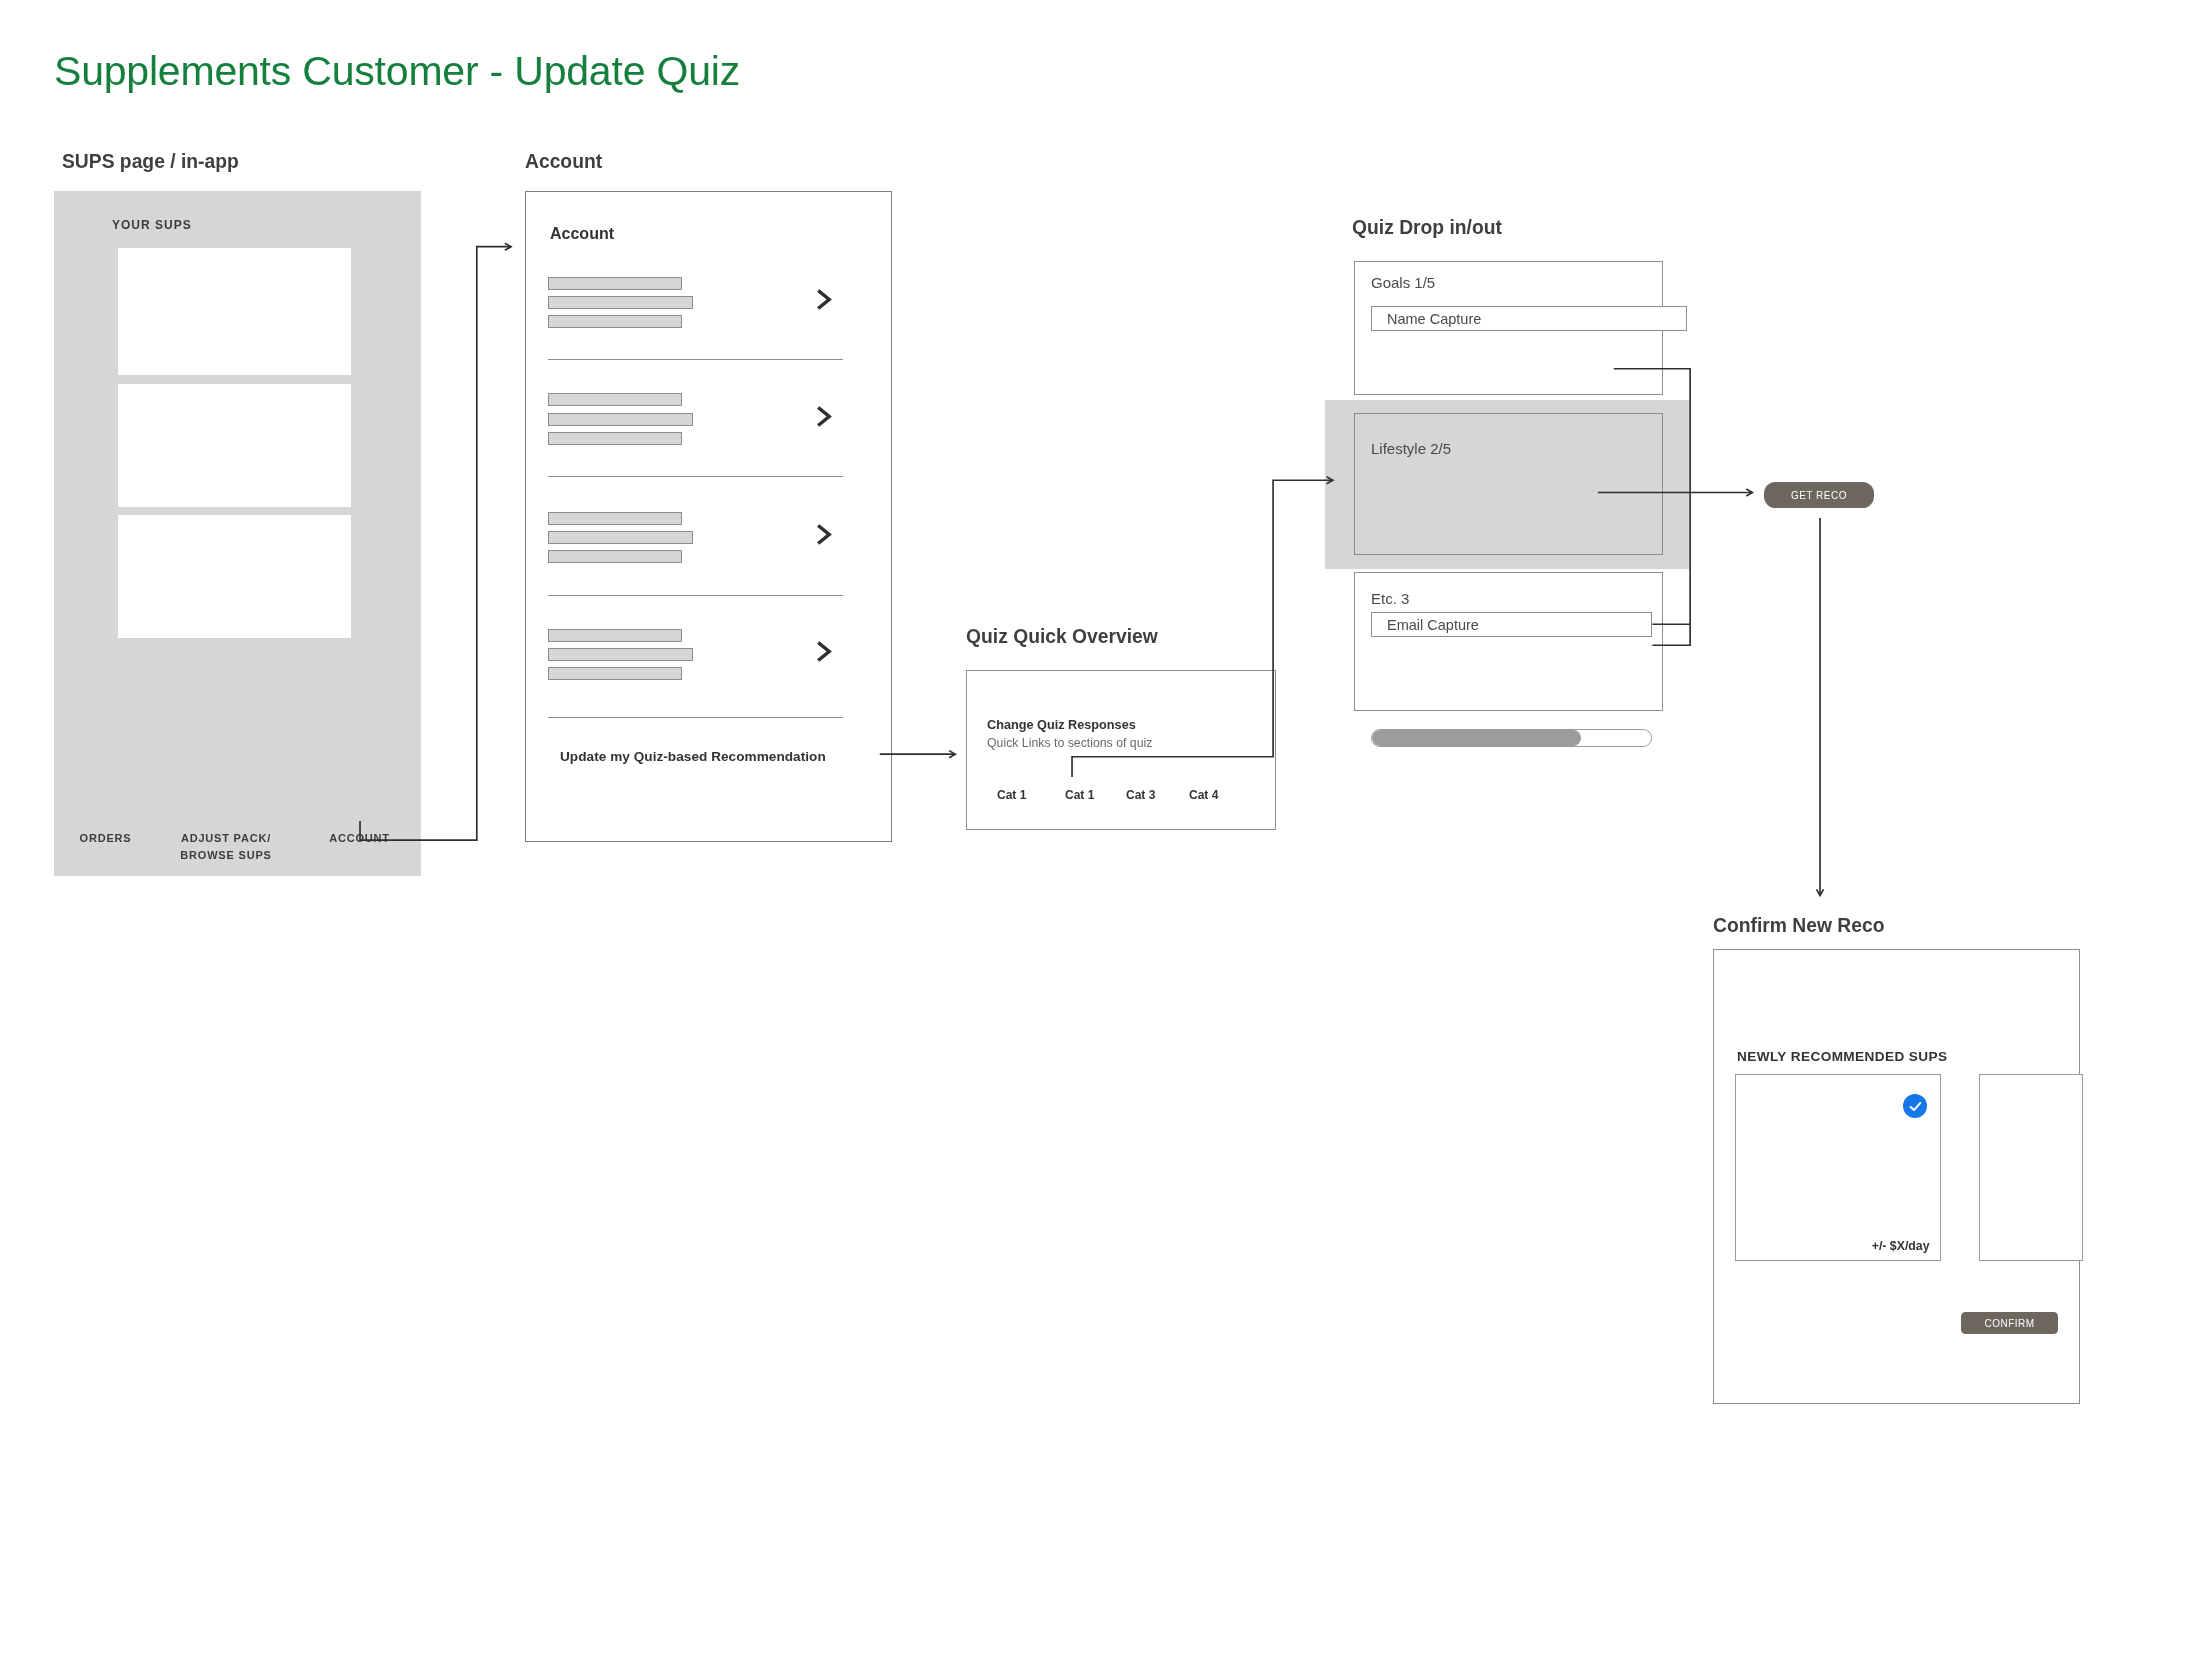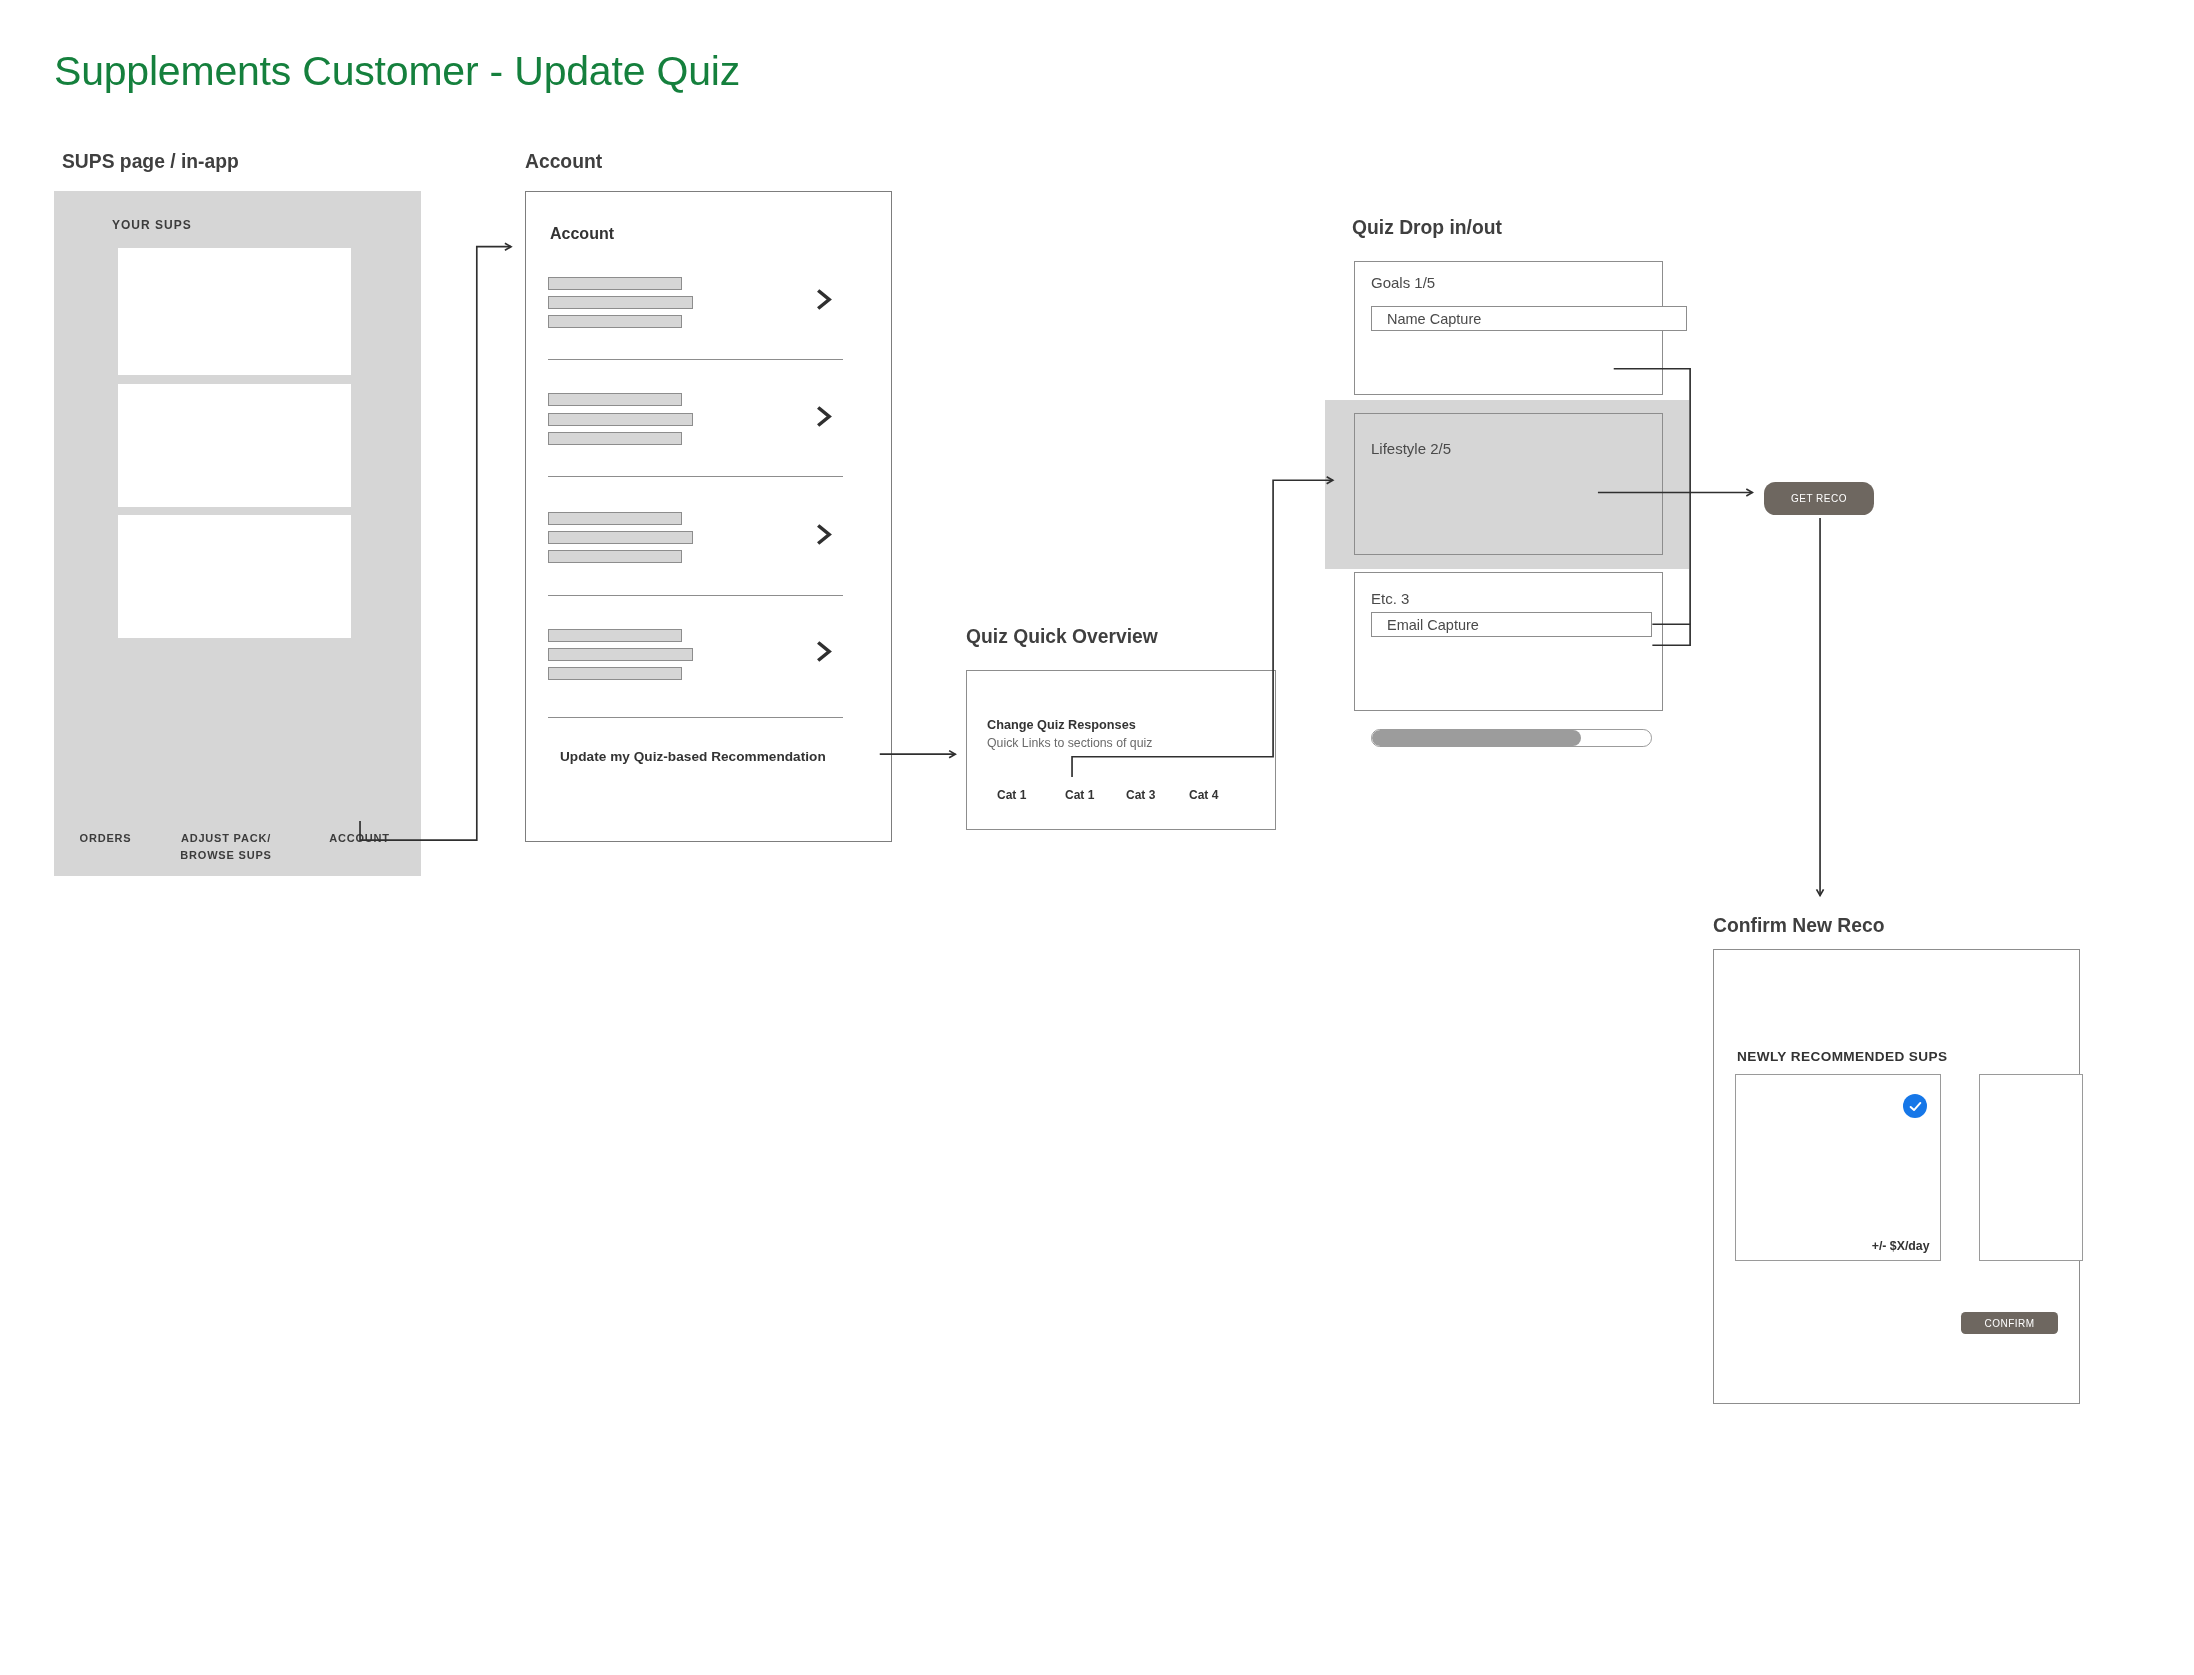--- a/index.html
+++ b/index.html
@@ -210,21 +210,21 @@
     position: absolute;
     left: 0; top: 0;
     width: 75%; height: 100%;
     background: #9c9c9c;
     border-radius: 8.8px;
   }
 
   
   #get-reco-btn {
     left: 1764px; top: 482px;
-    width: 110px; height: 33px;
+    width: 110px; height: 26px;
     background: #6e6760;
     border-radius: 11.4px;
     color: #ffffff;
     font-size: 10px;
     letter-spacing: 0.5px;
     display: flex;
     align-items: center;
     justify-content: center;
   }
 

